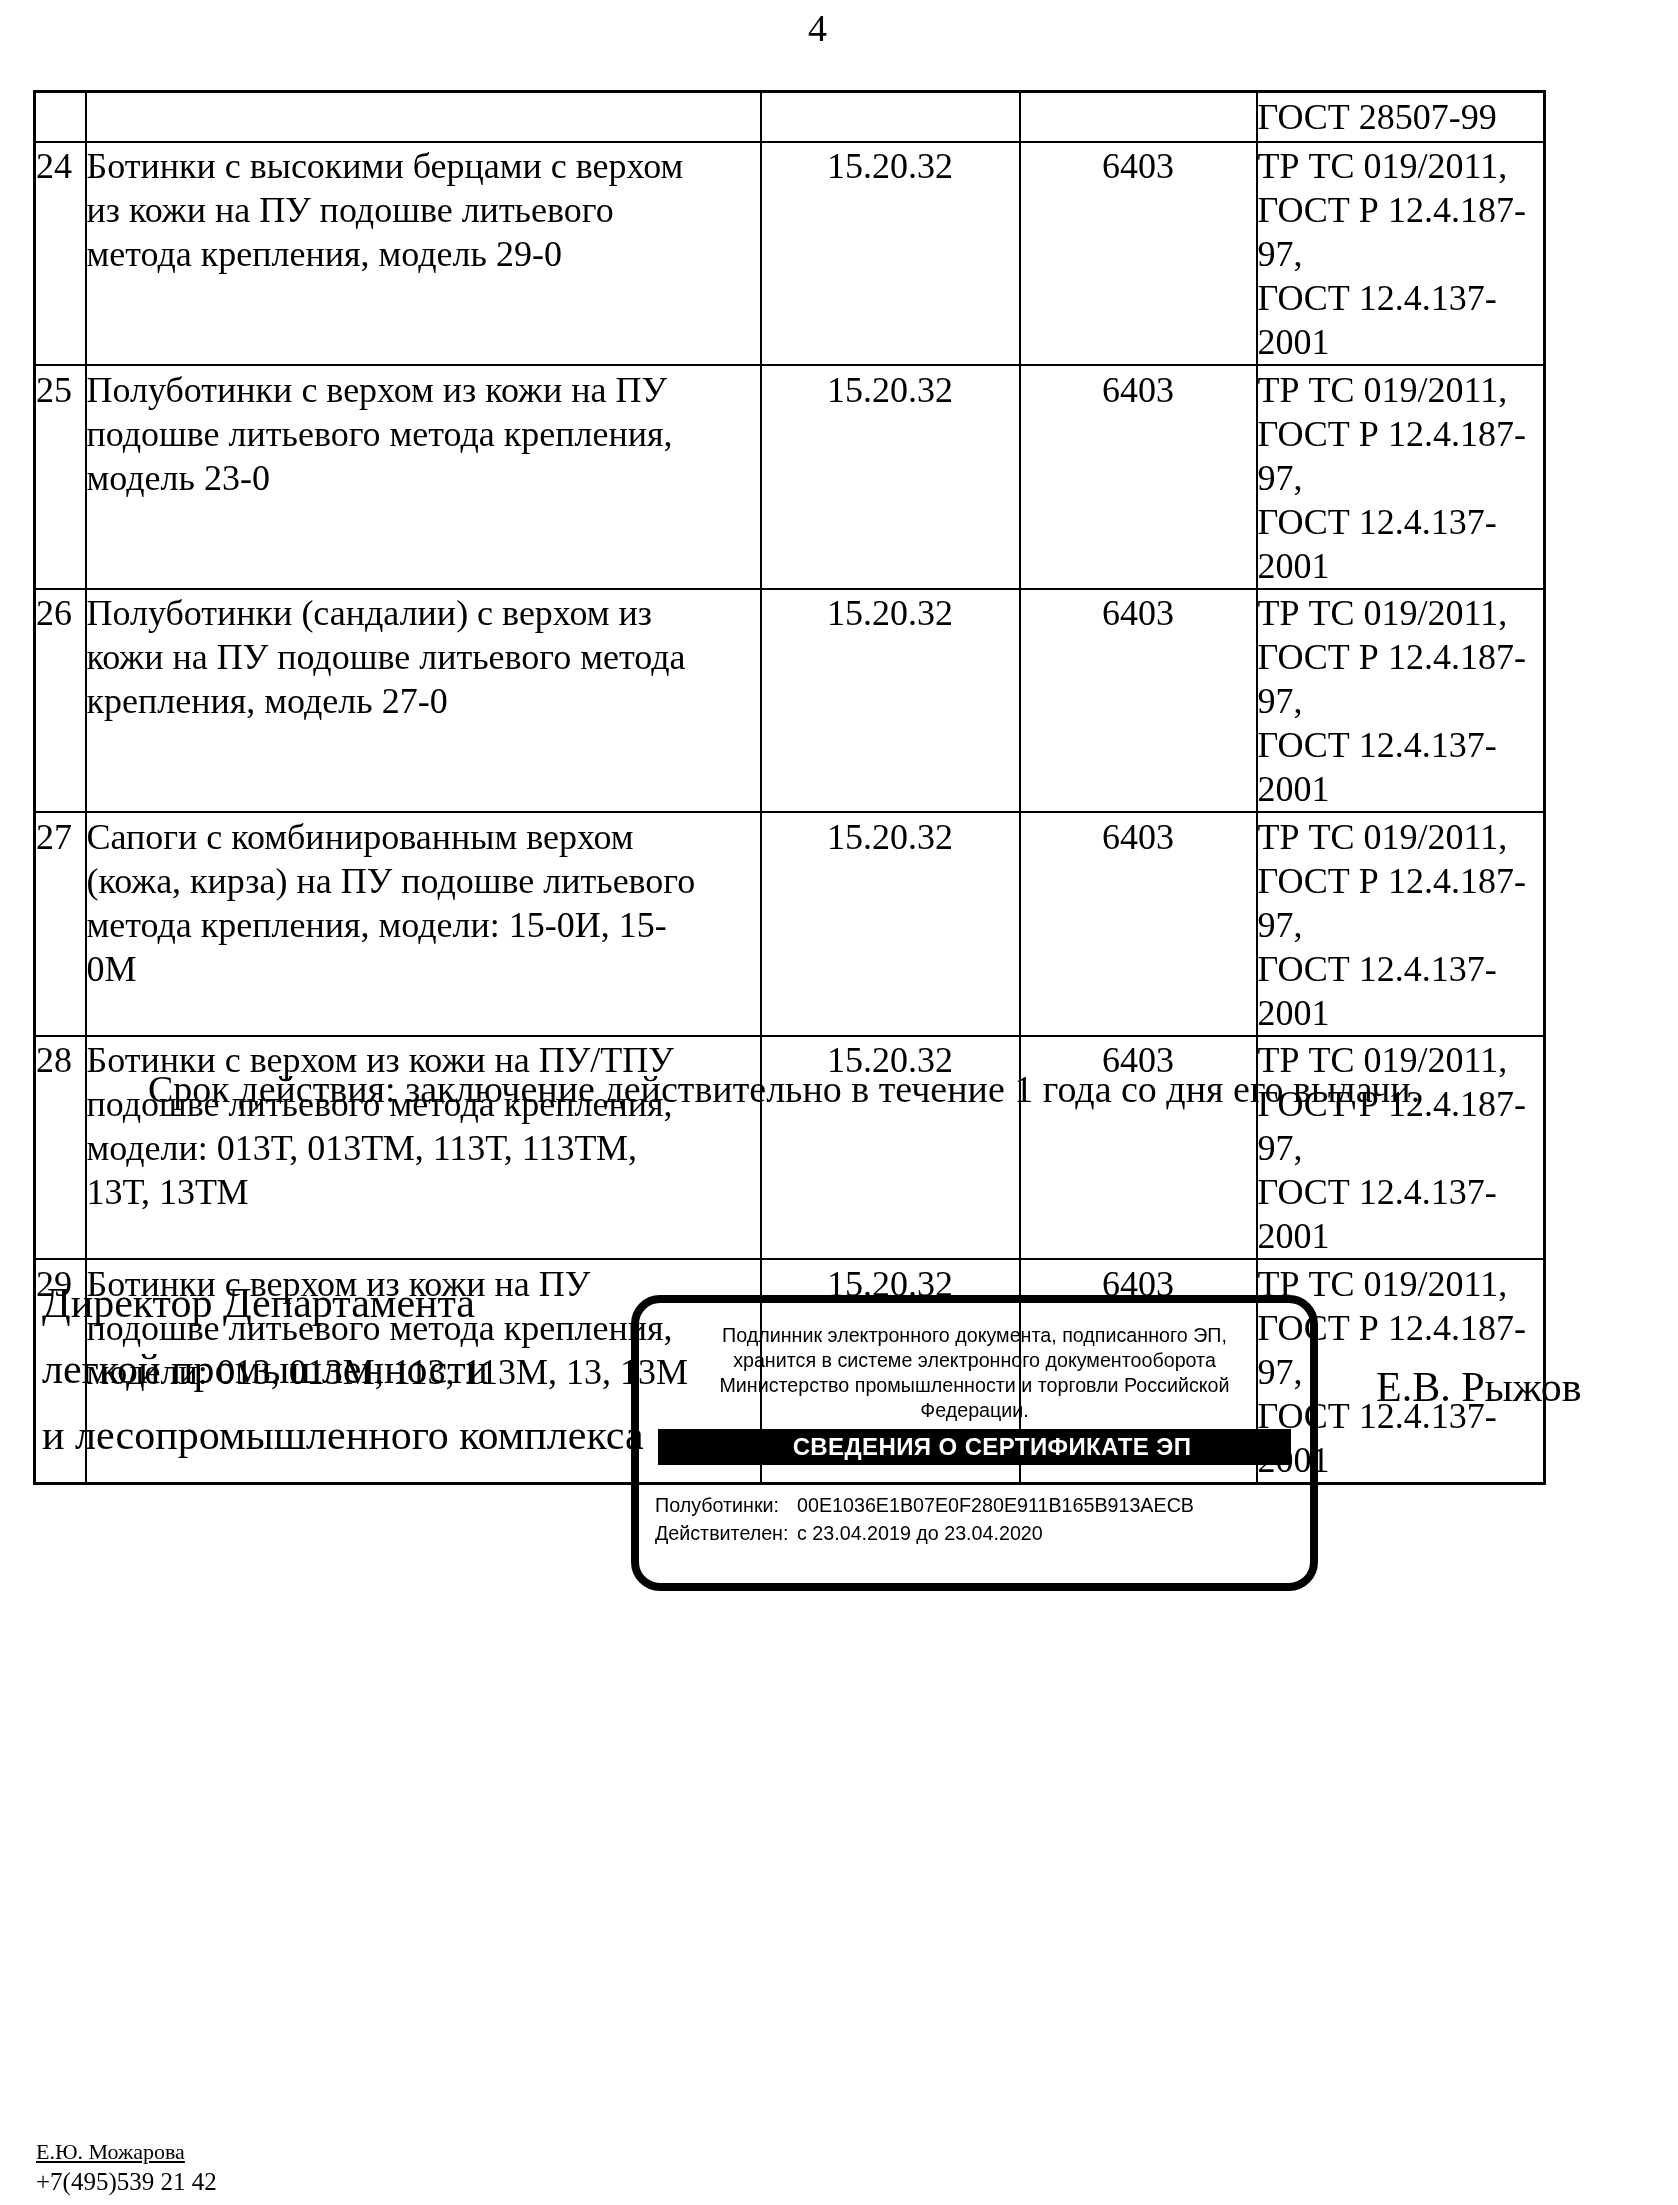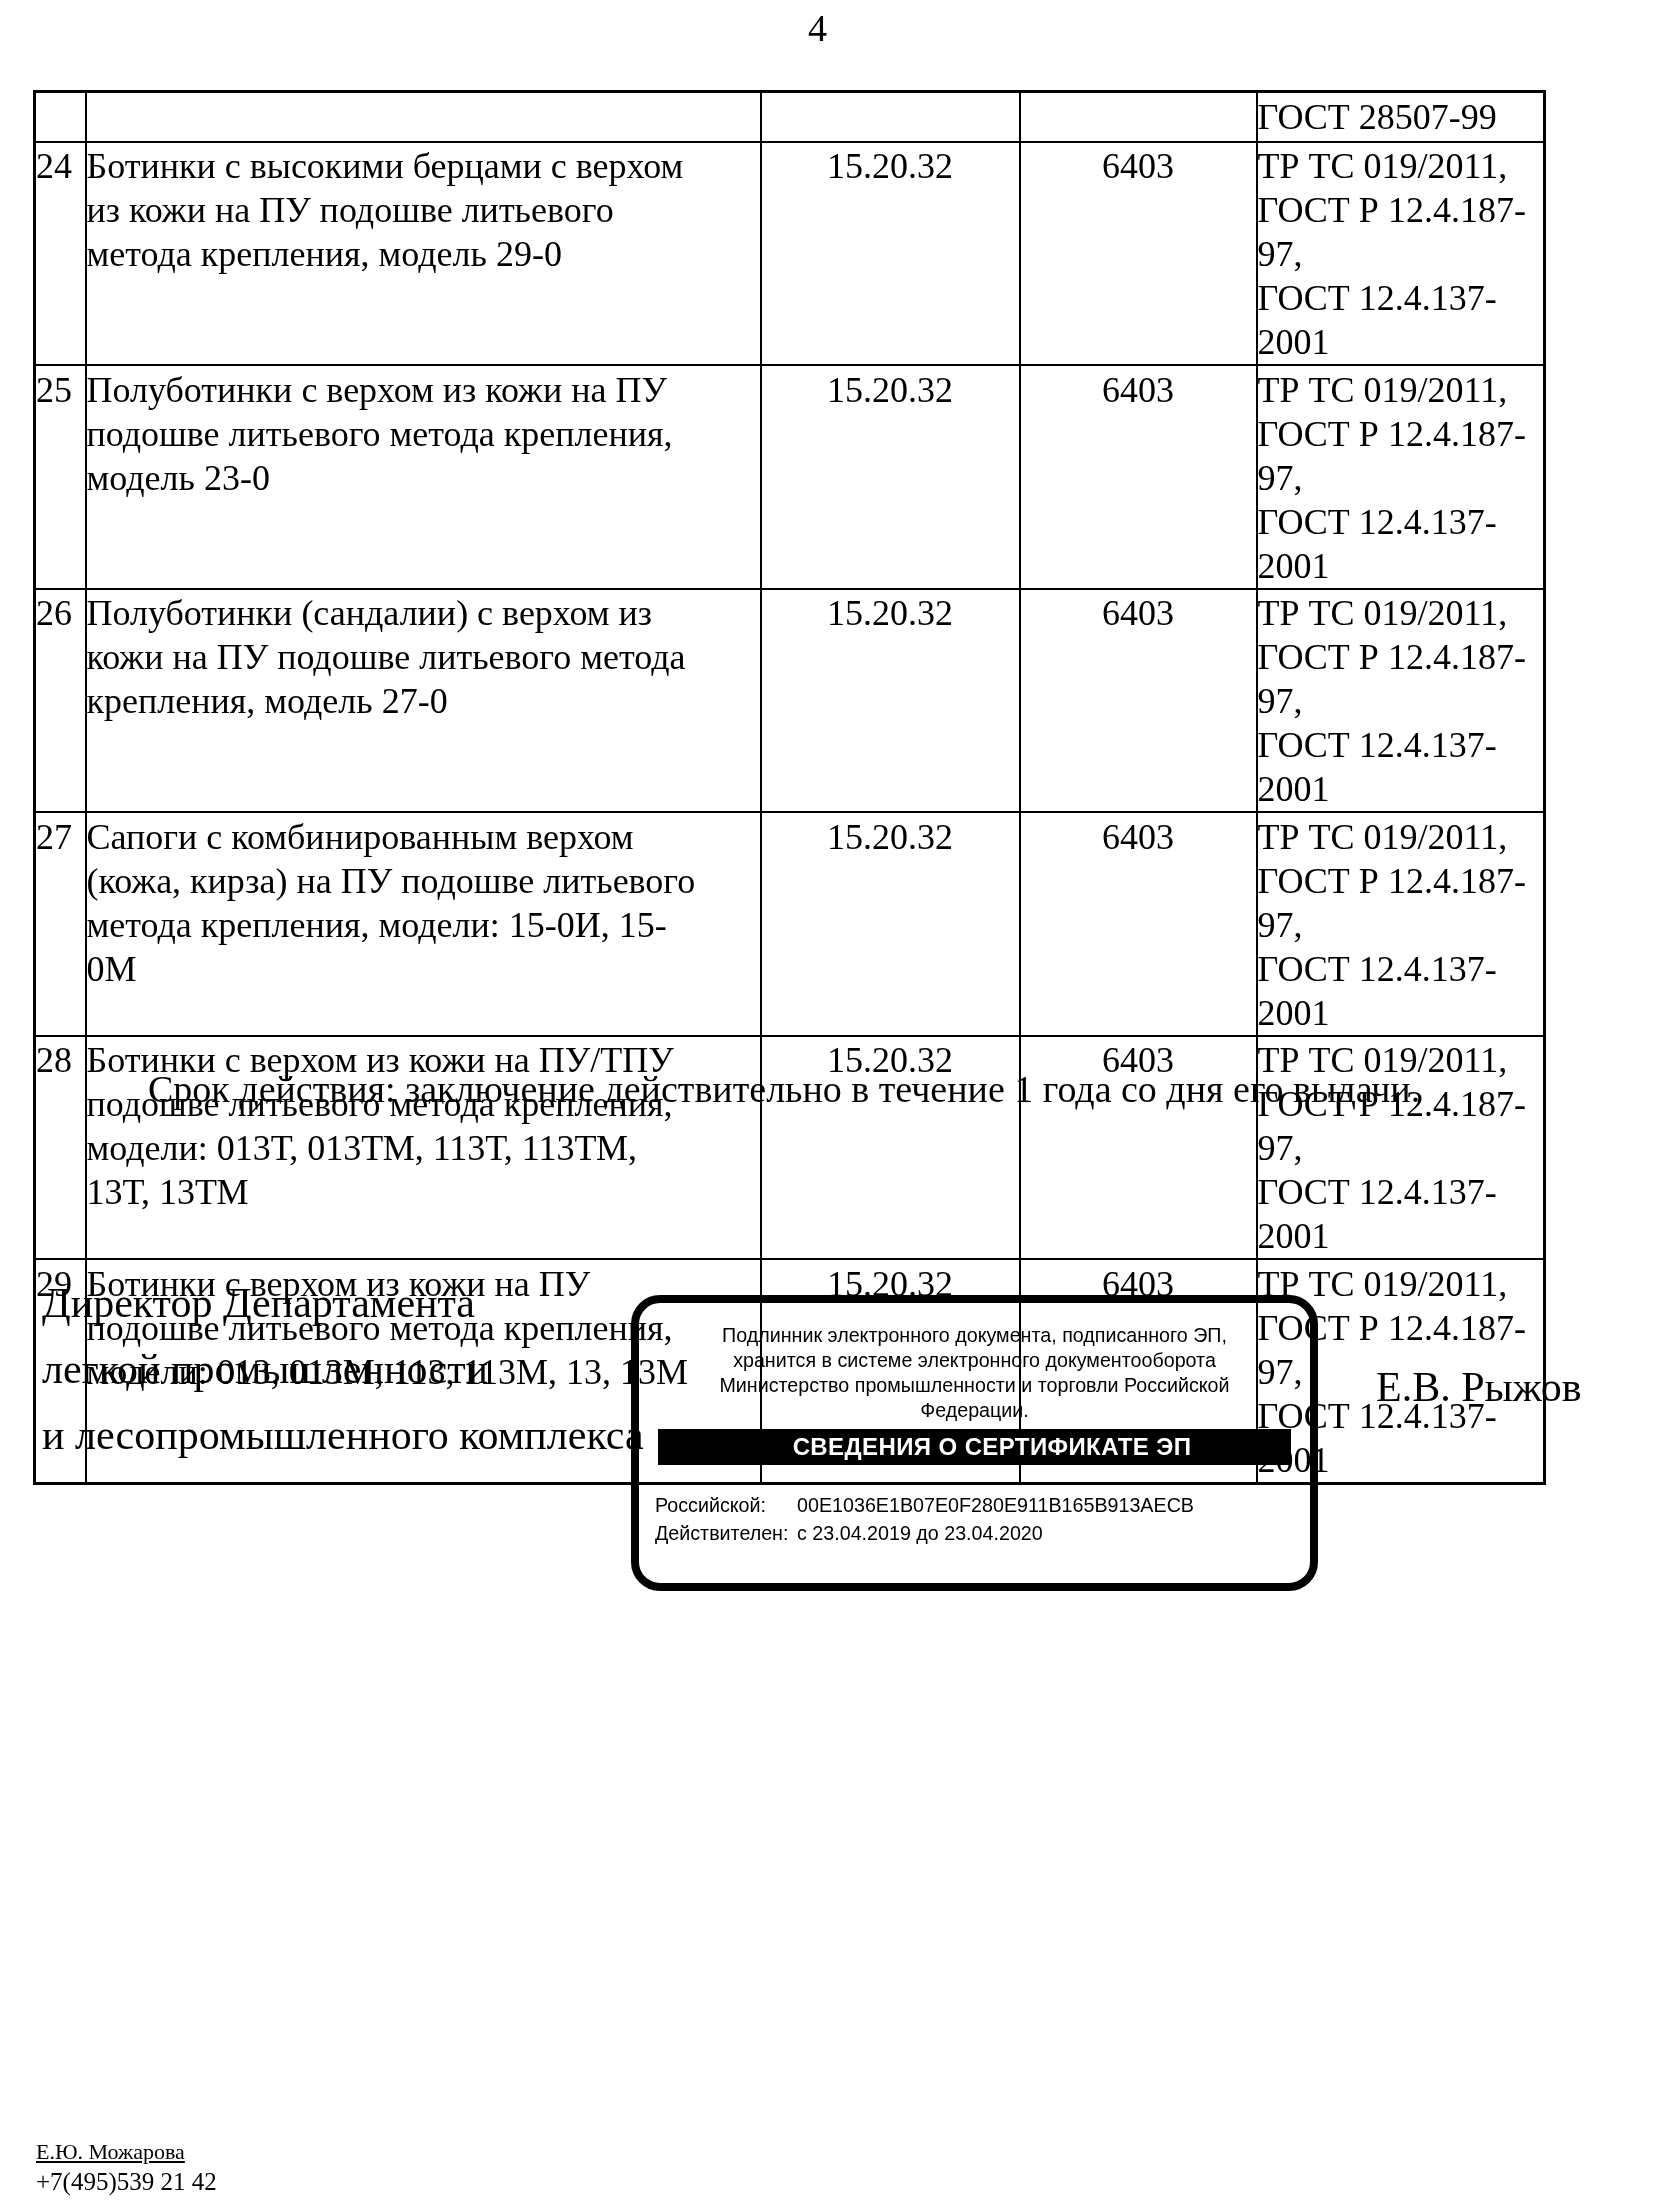--- a/index.html
+++ b/index.html
@@ -166,21 +166,21 @@
   <div class="sig-name">Е.В. Рыжов</div>
 
   <div class="stamp">
     <div class="stamp-intro">Подлинник электронного документа, подписанного ЭП,
 хранится в системе электронного документооборота
 Министерство промышленности и торговли Российской
 Федерации.</div>
     <div class="stamp-banner">СВЕДЕНИЯ О СЕРТИФИКАТЕ ЭП</div>
     <div class="stamp-fields">
       <div class="stamp-field">
-        <span>Российской:</span>
+        <span>Полуботинки:</span>
         <span>00E1036E1B07E0F280E911B165B913AECB</span>
       </div>
       <div class="stamp-field">
         <span>Действителен:</span>
         <span>с 23.04.2019 до 23.04.2020</span>
       </div>
     </div>
   </div>
 
   <div class="footer">

